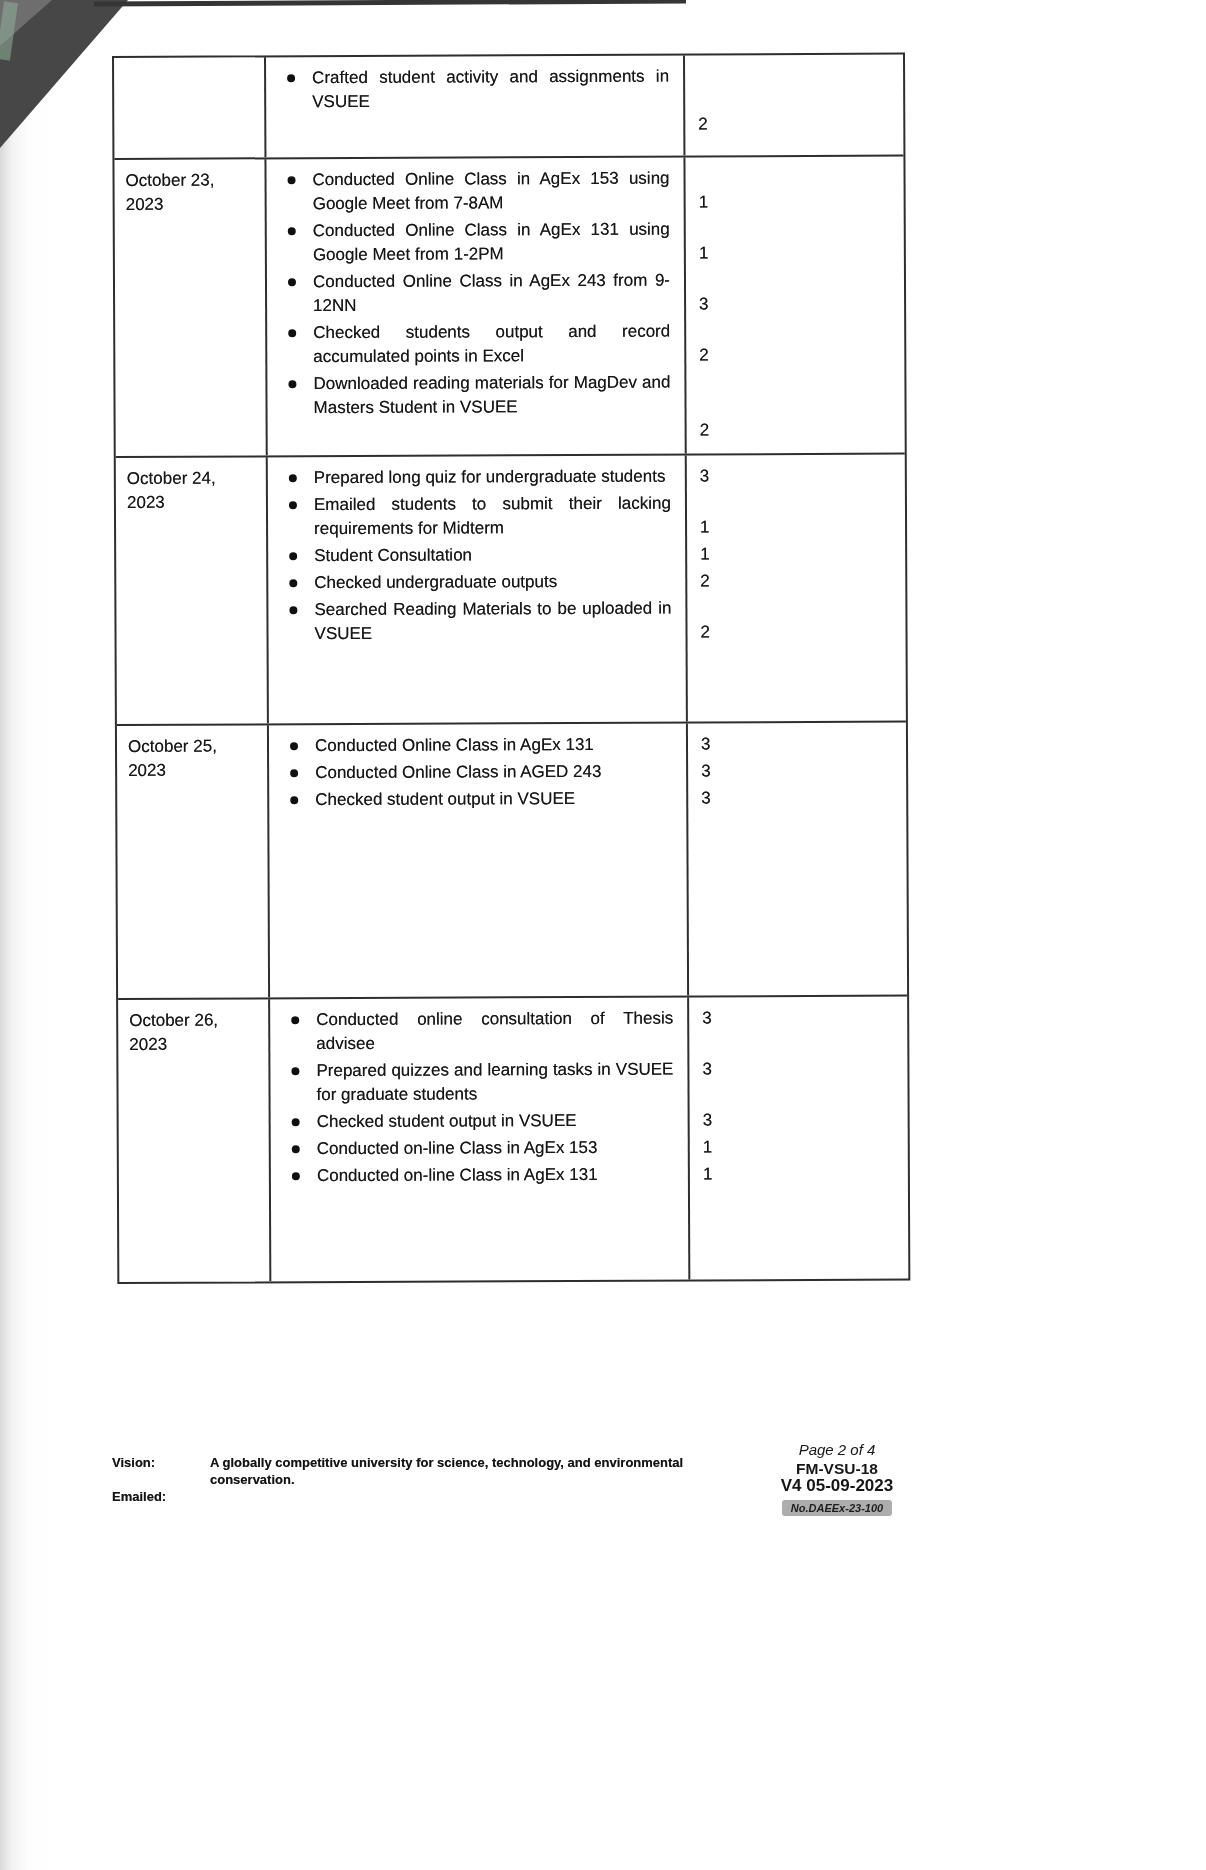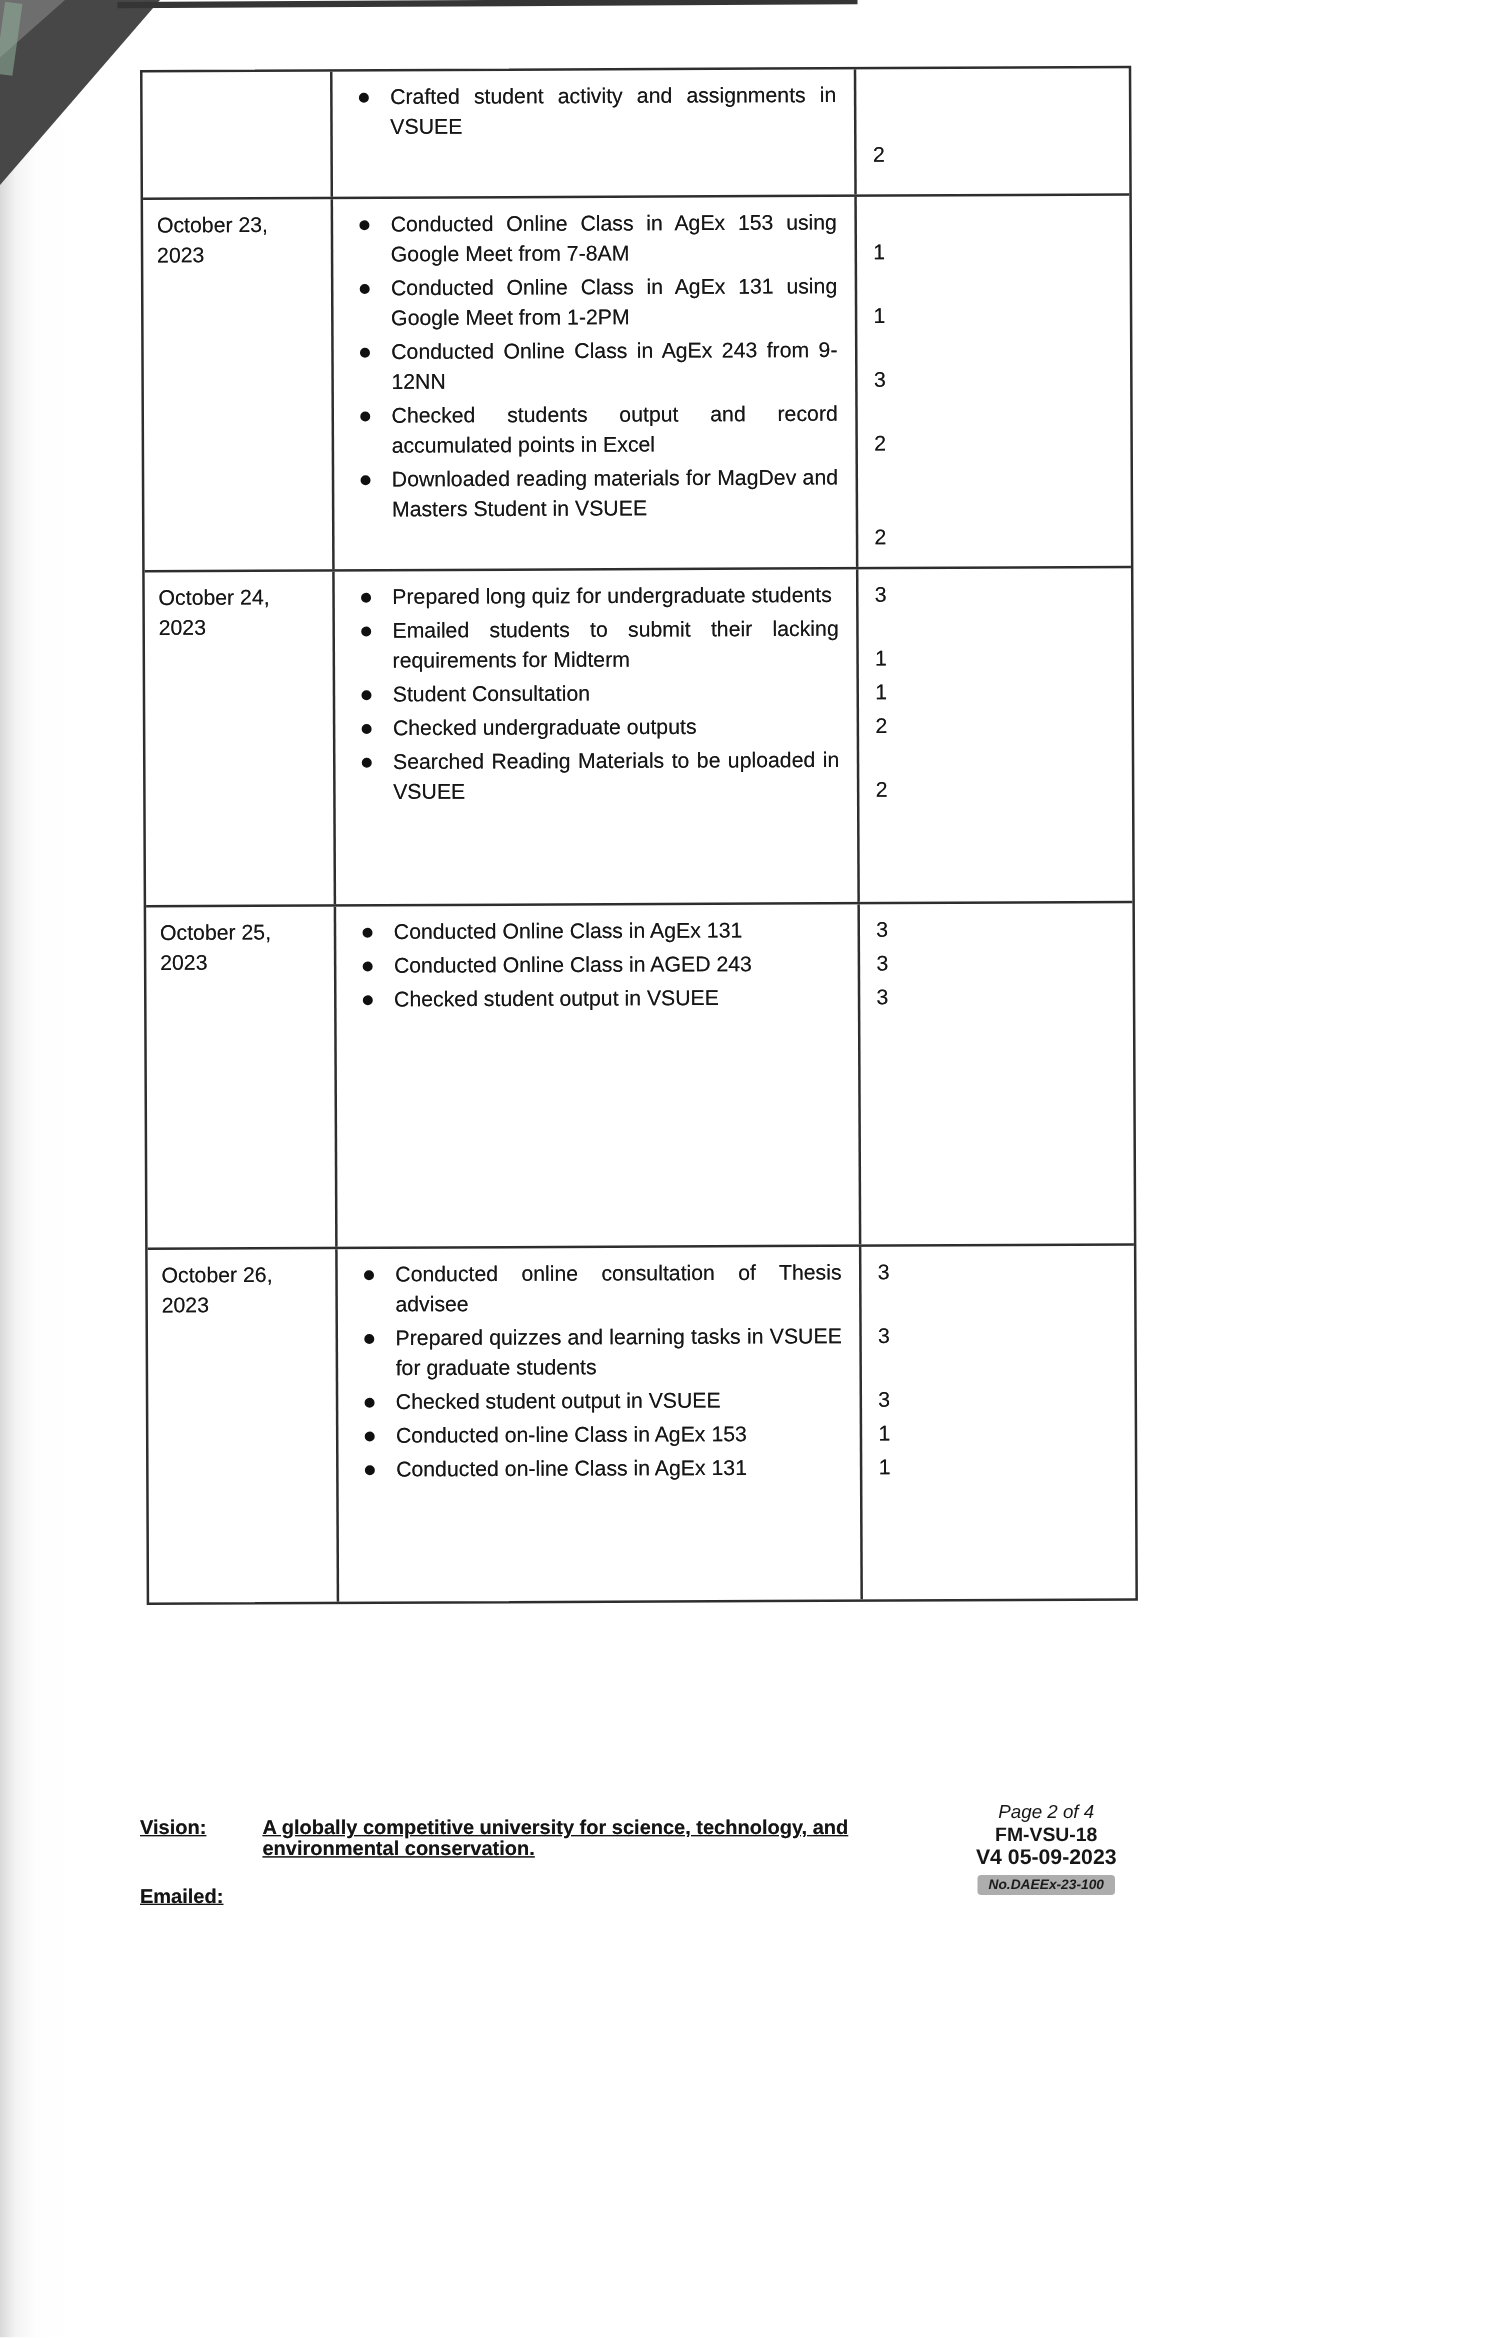--- a/index.html
+++ b/index.html
@@ -85,26 +85,25 @@
   .r4 { min-height:282px; }
 
   
   .footer {
     position:absolute; left:112px; top:1440px; width:792px;
     display:flex; align-items:flex-start;
   }
   .vm {
     flex:1;
     display:grid; grid-template-columns:98px 560px;
-    row-gap:21px;
+    row-gap:0;
     padding-top:14px;
-    font-size:16px; line-height:17px; font-weight:600;
+    font-size:13px; line-height:17px; font-weight:600;
     color:#141414;
     text-shadow:0 0 .4px rgba(0,0,0,.55);
-    text-decoration:underline;
   }
   .vmlabel { font-weight:700; }
   .fright { width:160px; text-align:center; padding-top:0; }
   .pg { font-style:italic; font-weight:400; font-size:15px; line-height:19px; }
   .fm { font-weight:700; font-size:15.5px; line-height:19px; }
   .ver { font-size:17px; font-weight:600; line-height:15px; }
   .docno-wrap { margin-top:5px; }
   .docno {
     display:inline-block;
     background:#adadad;

